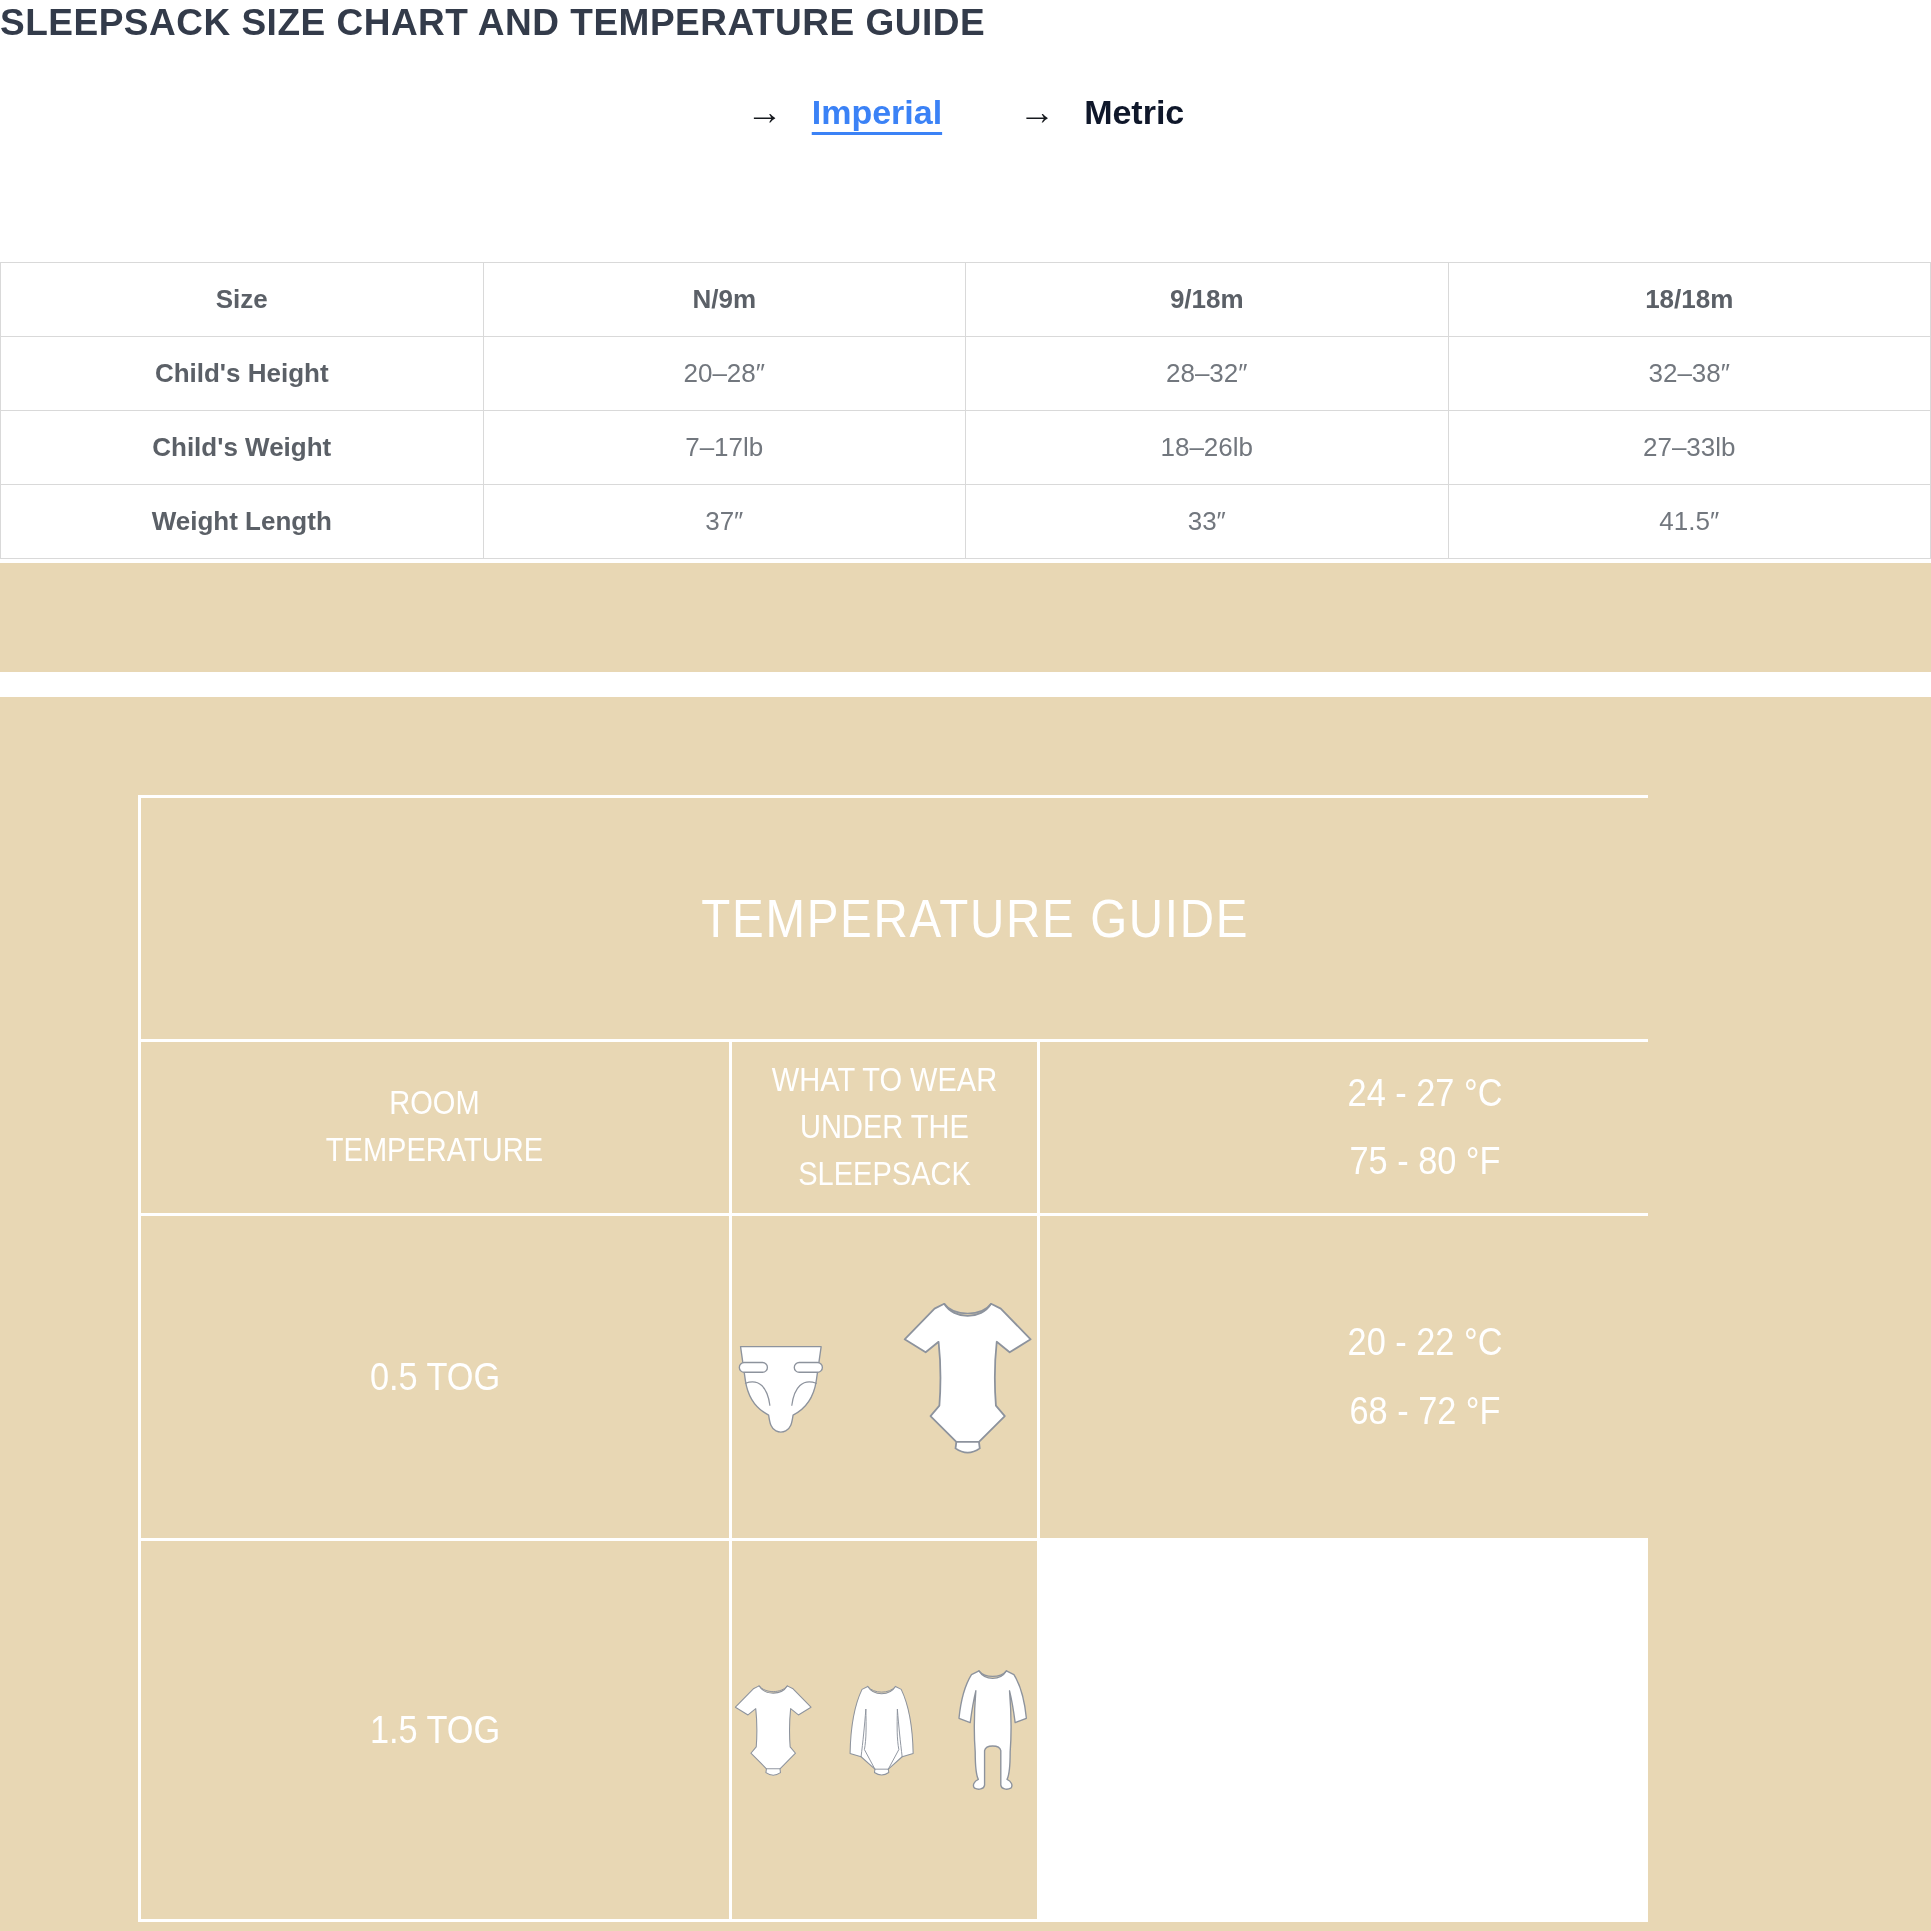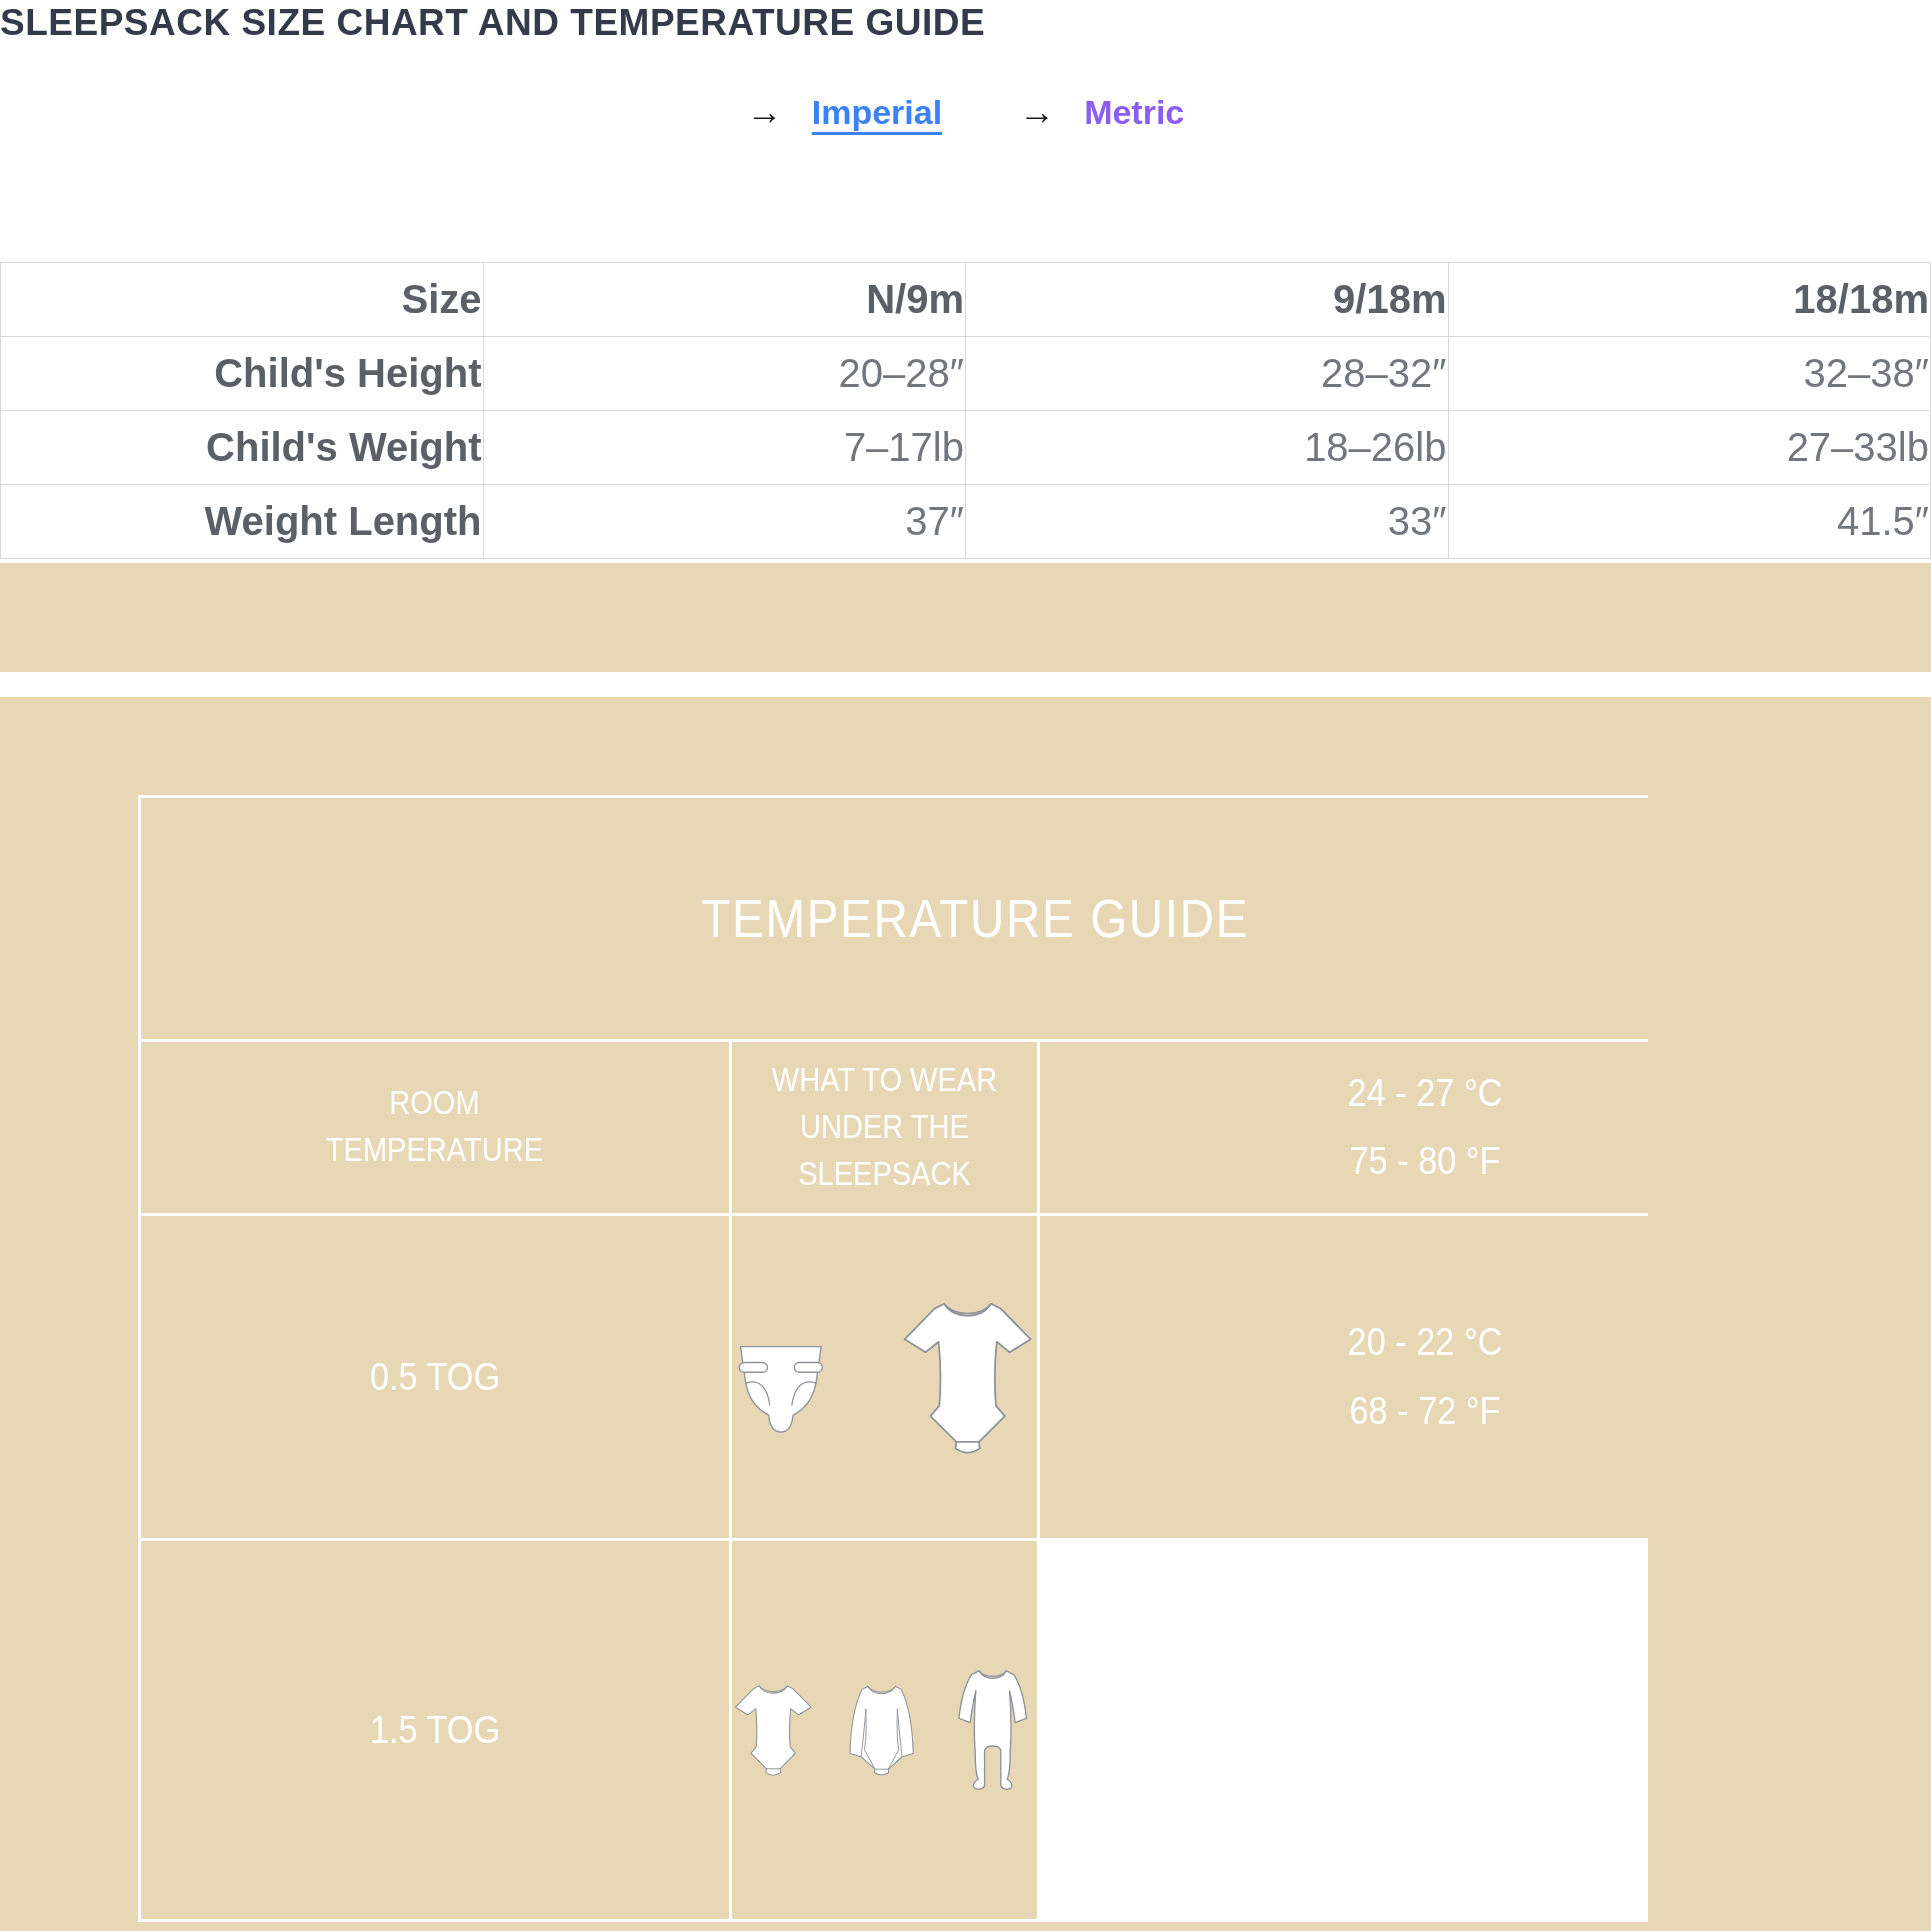--- a/index.html
+++ b/index.html
@@ -9,27 +9,27 @@
   
   .page-title{position:absolute;top:1.9px;left:0;width:1622px;text-align:left;
     font-size:37px;font-weight:700;color:#333b4a;letter-spacing:0.5px;}
   .units{position:absolute;top:91px;left:0;width:1931px;display:flex;
     justify-content:center;align-items:center;gap:77px;font-size:34px;font-weight:700;}
   .unit{display:flex;align-items:center;gap:29px;}
   .arrow-glyph{font-size:36px;font-weight:400;color:#16191e;}
   .unit-link{cursor:pointer;}
   .unit-link.active{color:#3b82f6;text-decoration:underline;
     text-decoration-thickness:2.9px;text-underline-offset:7.7px;}
-  .unit-link.inactive{color:#8b5cf6;}
+  .unit-link.inactive{color:#0f172a;}
 
   
   .size-table{position:absolute;top:262px;left:0;width:1931px;
     border-collapse:collapse;table-layout:fixed;}
-  .size-table td{border:1.9px solid #d9d9d9;height:71px;text-align:right;
-    vertical-align:middle;font-size:40px;background:#ffffff;}
+  .size-table td{border:1.9px solid #d9d9d9;height:71px;text-align:center;
+    vertical-align:middle;font-size:26px;background:#ffffff;}
   .size-table td.hdr{font-weight:700;color:#5b6067;}
   .size-table td.val{font-weight:400;color:#72777e;}
 
   
   .tan-band{position:absolute;top:563px;left:0;width:1931px;height:109px;background:#e8d7b4;}
   .tan-main{position:absolute;top:697px;left:0;width:1931px;height:1234px;background:#e8d7b4;}
 
   
   .temp-table{position:absolute;left:138px;top:98px;width:1510px;height:1127px;
     background:#ffffff;display:grid;grid-template-columns:588px 305px 770px;

